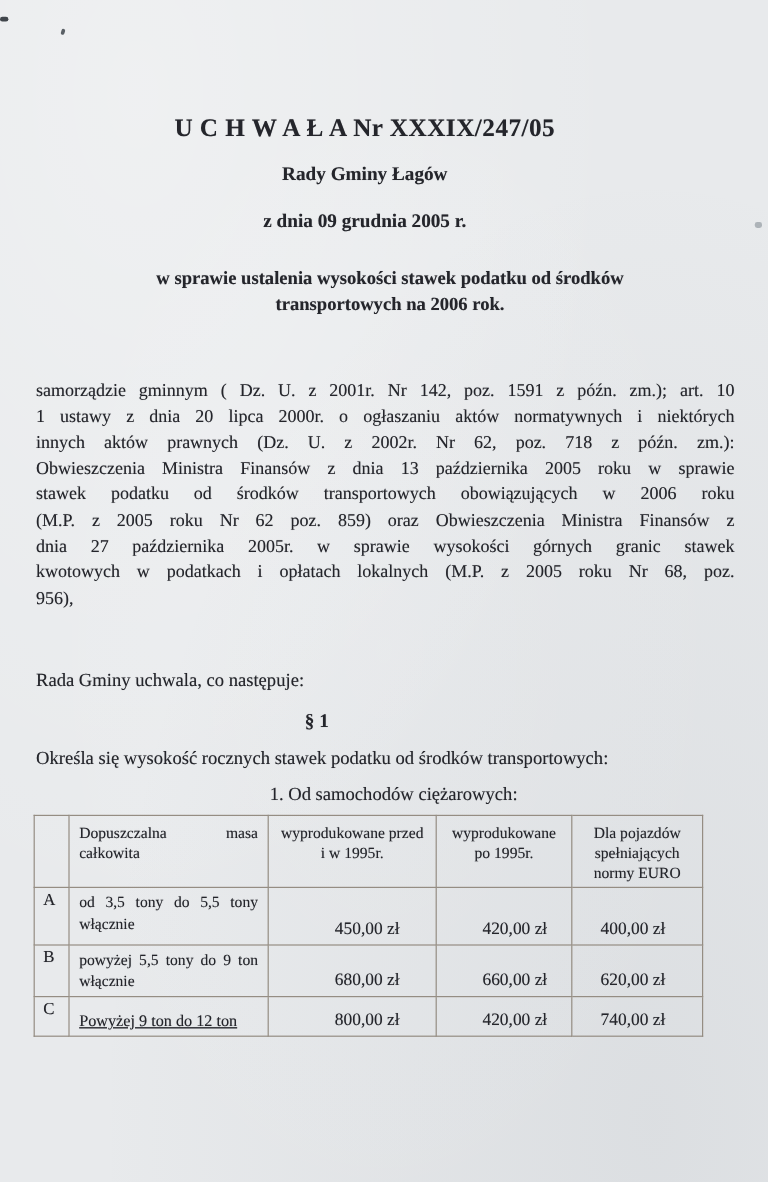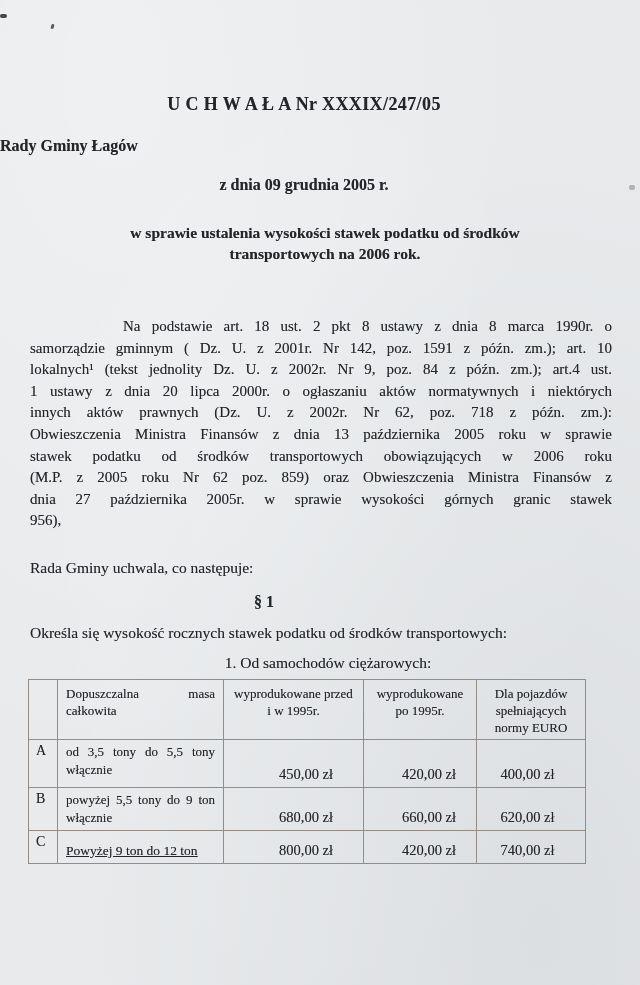--- a/index.html
+++ b/index.html
@@ -9,22 +9,22 @@
     background:
       radial-gradient(ellipse at 18% 8%, rgba(255,255,255,0.30), rgba(255,255,255,0) 55%),
       radial-gradient(ellipse at 85% 95%, rgba(110,120,132,0.10), rgba(110,120,132,0) 60%),
       radial-gradient(ellipse at 50% 55%, rgba(255,255,255,0.12), rgba(255,255,255,0) 70%),
       #e8eaec;
     font-family:"Liberation Serif","DejaVu Serif",serif;
     color:#24252b;
     text-shadow:0 0 0.6px rgba(36,37,43,0.42);
   }
   .abs { position:absolute; }
-  .h-title   { top:94px;  left:0; width:608px; text-align:center; font-weight:bold; font-size:18px; letter-spacing:0.4px; }
-  .h-council { top:137px; left:0; width:608px; text-align:left; font-weight:bold; font-size:16px; }
+  .h-title   { top:94px;  left:0; width:608px; text-align:center; font-weight:bold; font-size:21px; letter-spacing:0.4px; }
+  .h-council { top:137px; left:0; width:608px; text-align:center; font-weight:bold; font-size:16px; }
   .h-date    { top:176px; left:0; width:608px; text-align:center; font-weight:bold; font-size:16px; }
   .h-subject { top:222px; left:0; width:650px; text-align:center; font-weight:bold; font-size:15.5px; line-height:21px; white-space:pre-line; }
   .preamble  { top:316px; left:30px; width:582px; font-size:15px; line-height:21.6px; }
   .jl  { text-align:justify; text-align-last:justify; }
   .jl.first { text-indent:93px; }
   .jl.last  { text-align:justify; text-align-last:left; }
   .rada    { top:559px; left:30px; width:582px; font-weight:normal; font-size:15.5px; }
   .sec     { top:593px; left:0; width:528px; text-align:center; font-weight:bold; font-size:16px; }
   .okresla { top:624px; left:30px; width:590px; font-size:15.5px; }
   .list1   { top:654px; left:48px; width:560px; font-size:15.5px;text-align:center; }
@@ -54,29 +54,28 @@
   <div class="abs mark2"></div>
   <div class="abs mark3"></div>
 
   <div class="abs h-title">U C H W A Ł A  Nr XXXIX/247/05</div>
   <div class="abs h-council">Rady Gminy  Łagów</div>
   <div class="abs h-date">z dnia 09 grudnia 2005 r.</div>
   <div class="abs h-subject">w sprawie ustalenia wysokości stawek podatku od środków
 transportowych na 2006 rok.</div>
 
   <div class="abs preamble">
-    <div class="jl first">Na podstawie art. 18 ust. 2 pkt 8 ustawy z dnia 8 marca 1990r. o</div>
     <div class="jl">samorządzie gminnym ( Dz. U. z 2001r. Nr 142, poz. 1591 z późn. zm.); art. 10</div>
-    <div class="jl">lokalnych¹ (tekst jednolity Dz. U. z 2002r. Nr 9, poz. 84 z późn. zm.); art.4 ust.</div>
     <div class="jl">1 ustawy z dnia 20 lipca 2000r. o ogłaszaniu aktów normatywnych i niektórych</div>
     <div class="jl">innych aktów prawnych (Dz. U. z 2002r. Nr 62, poz. 718 z późn. zm.):</div>
     <div class="jl">Obwieszczenia Ministra Finansów z dnia 13 października 2005 roku w sprawie</div>
     <div class="jl">stawek podatku od środków transportowych obowiązujących w 2006 roku</div>
     <div class="jl">(M.P. z 2005 roku Nr 62 poz. 859) oraz Obwieszczenia Ministra Finansów z</div>
     <div class="jl">dnia 27 października 2005r. w sprawie wysokości górnych granic stawek</div>
+    <div class="jl">kwotowych w podatkach i opłatach lokalnych (M.P. z 2005 roku Nr 68, poz.</div>
     <div class="jl last">956),</div>
   </div>
 
   <div class="abs rada">Rada Gminy uchwala, co następuje:</div>
   <div class="abs sec">§ 1</div>
   <div class="abs okresla">Określa się wysokość rocznych stawek podatku od środków transportowych:</div>
   <div class="abs list1">1.  Od samochodów ciężarowych:</div>
 
   <table class="tax">
     <colgroup>

